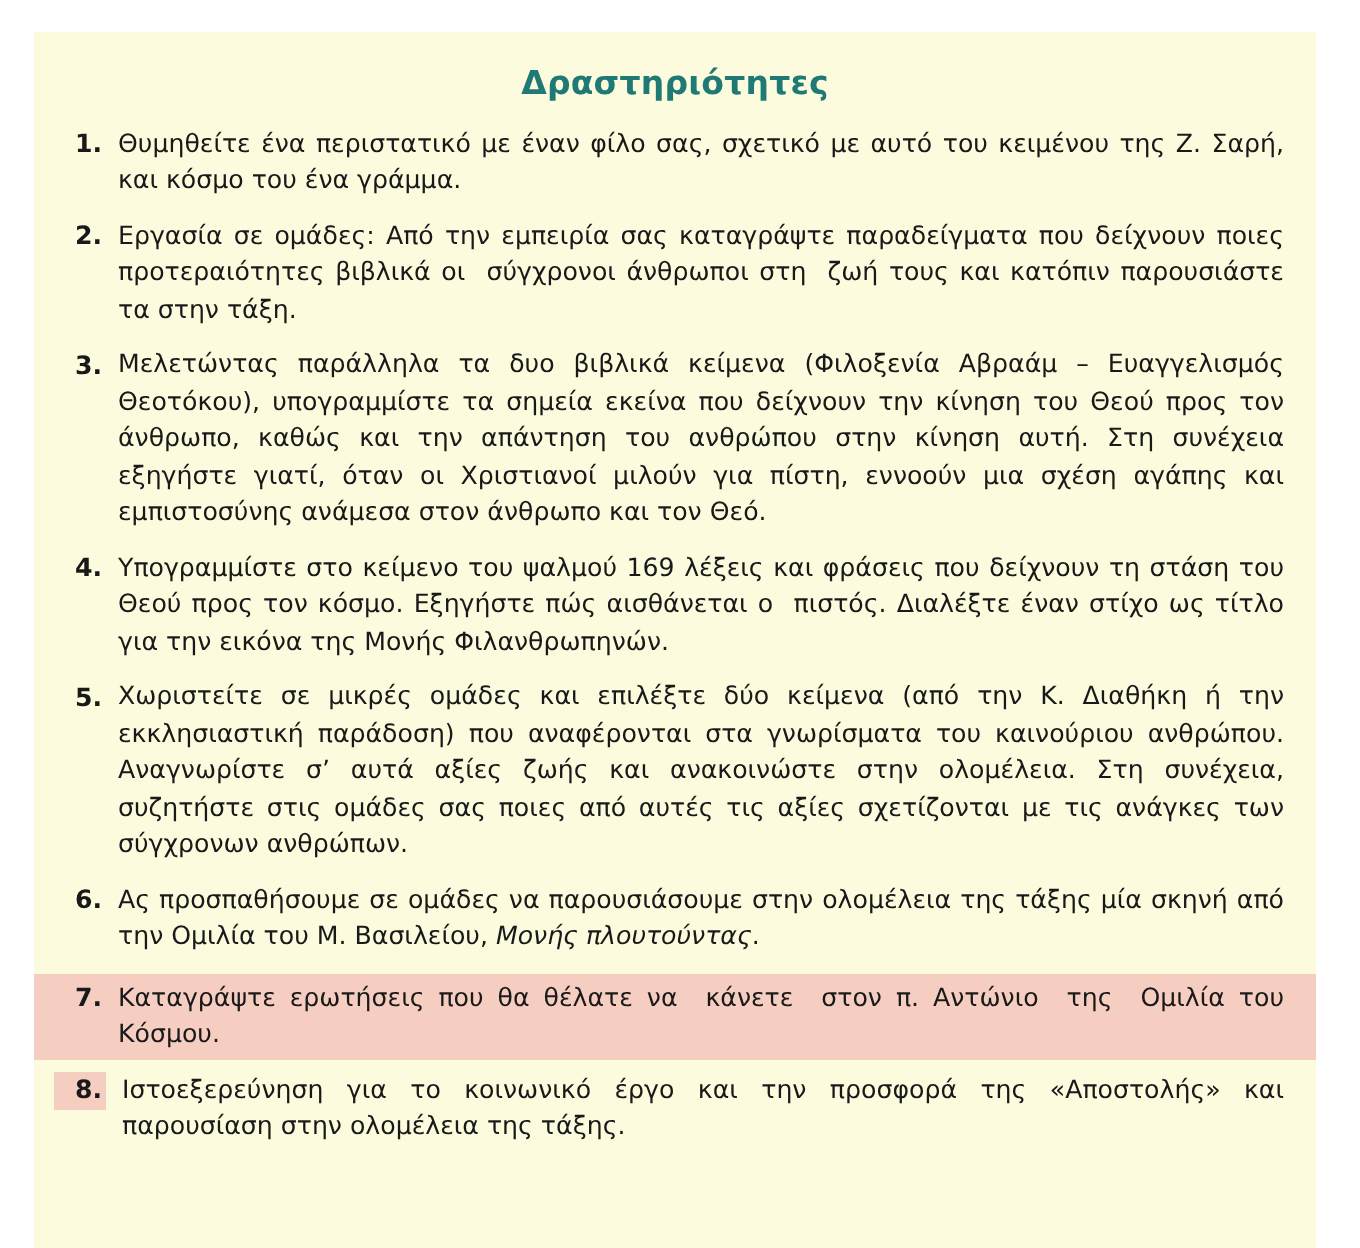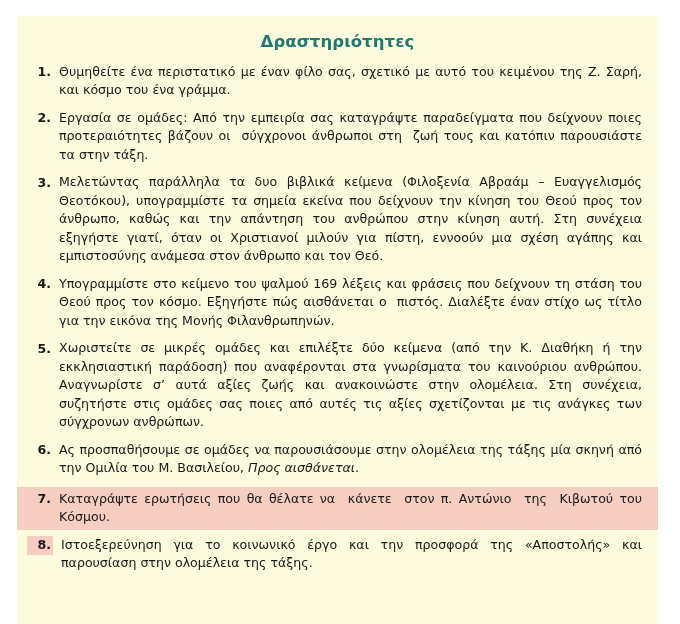--- a/index.html
+++ b/index.html
@@ -117,46 +117,46 @@
 
     <ol class="activities-list">
 
       <li class="activity-item">
         <span class="item-number">1.</span>
         <span class="item-text">Θυμηθείτε ένα περιστατικό με έναν φίλο σας, σχετικό με αυτό του κειμένου της Ζ. Σαρή, και κόσμο του ένα γράμμα.</span>
       </li>
 
       <li class="activity-item">
         <span class="item-number">2.</span>
-        <span class="item-text">Εργασία σε ομάδες: Από την εμπειρία σας καταγράψτε παραδείγματα που δείχνουν ποιες προτεραιότητες βάζουν οι  σύγχρονοι άνθρωποι στη  ζωή τους και κατόπιν παρουσιάστε τα στην τάξη.</span>
+        <span class="item-text">Εργασία σε ομάδες: Από την εμπειρία σας καταγράψτε παραδείγματα που δείχνουν ποιες προτεραιότητες βιβλικά οι  σύγχρονοι άνθρωποι στη  ζωή τους και κατόπιν παρουσιάστε τα στην τάξη.</span>
       </li>
 
       <li class="activity-item">
         <span class="item-number">3.</span>
         <span class="item-text">Μελετώντας παράλληλα τα δυο βιβλικά κείμενα (Φιλοξενία Αβραάμ – Ευαγγελισμός Θεοτόκου), υπογραμμίστε τα σημεία εκείνα που δείχνουν την κίνηση του Θεού προς τον άνθρωπο, καθώς και την απάντηση του ανθρώπου στην κίνηση αυτή. Στη συνέχεια εξηγήστε γιατί, όταν οι Χριστιανοί μιλούν για πίστη, εννοούν μια σχέση αγάπης και  εμπιστοσύνης ανάμεσα στον άνθρωπο και τον Θεό.</span>
       </li>
 
       <li class="activity-item">
         <span class="item-number">4.</span>
         <span class="item-text">Υπογραμμίστε στο κείμενο του ψαλμού 169 λέξεις και φράσεις που δείχνουν τη στάση του Θεού προς τον κόσμο. Εξηγήστε πώς αισθάνεται ο  πιστός. Διαλέξτε έναν στίχο ως τίτλο για την εικόνα της Μονής Φιλανθρωπηνών.</span>
       </li>
 
       <li class="activity-item">
         <span class="item-number">5.</span>
         <span class="item-text">Χωριστείτε σε μικρές ομάδες και επιλέξτε δύο κείμενα (από την Κ. Διαθήκη ή την εκκλησιαστική παράδοση) που αναφέρονται στα γνωρίσματα του καινούριου ανθρώπου. Αναγνωρίστε σ’ αυτά αξίες ζωής και ανακοινώστε στην ολομέλεια. Στη συνέχεια, συζητήστε στις ομάδες σας ποιες από αυτές τις αξίες σχετίζονται με τις ανάγκες των σύγχρονων ανθρώπων.</span>
       </li>
 
       <li class="activity-item">
         <span class="item-number">6.</span>
-        <span class="item-text"><span>Ας προσπαθήσουμε σε ομάδες να παρουσιάσουμε στην ολομέλεια της τάξης μία σκηνή από την Ομιλία του Μ. Βασιλείου, </span><span class="italic-note">Προς αισθάνεται</span><span>.</span></span>
+        <span class="item-text"><span>Ας προσπαθήσουμε σε ομάδες να παρουσιάσουμε στην ολομέλεια της τάξης μία σκηνή από την Ομιλία του Μ. Βασιλείου, </span><span class="italic-note">Μονής πλουτούντας</span><span>.</span></span>
       </li>
 
       <li class="activity-item highlight-row">
         <span class="item-number">7.</span>
-        <span class="item-text">Καταγράψτε ερωτήσεις που θα θέλατε να  κάνετε  στον π. Αντώνιο  της  Κιβωτού του Κόσμου.</span>
+        <span class="item-text">Καταγράψτε ερωτήσεις που θα θέλατε να  κάνετε  στον π. Αντώνιο  της  Ομιλία του Κόσμου.</span>
       </li>
 
       <li class="activity-item last">
         <span class="item-number highlight-number">8.</span>
         <span class="item-text">Ιστοεξερεύνηση για το κοινωνικό έργο και την προσφορά της «Αποστολής» και παρουσίαση στην ολομέλεια της τάξης.</span>
       </li>
 
     </ol>
   </div>
 </div>

